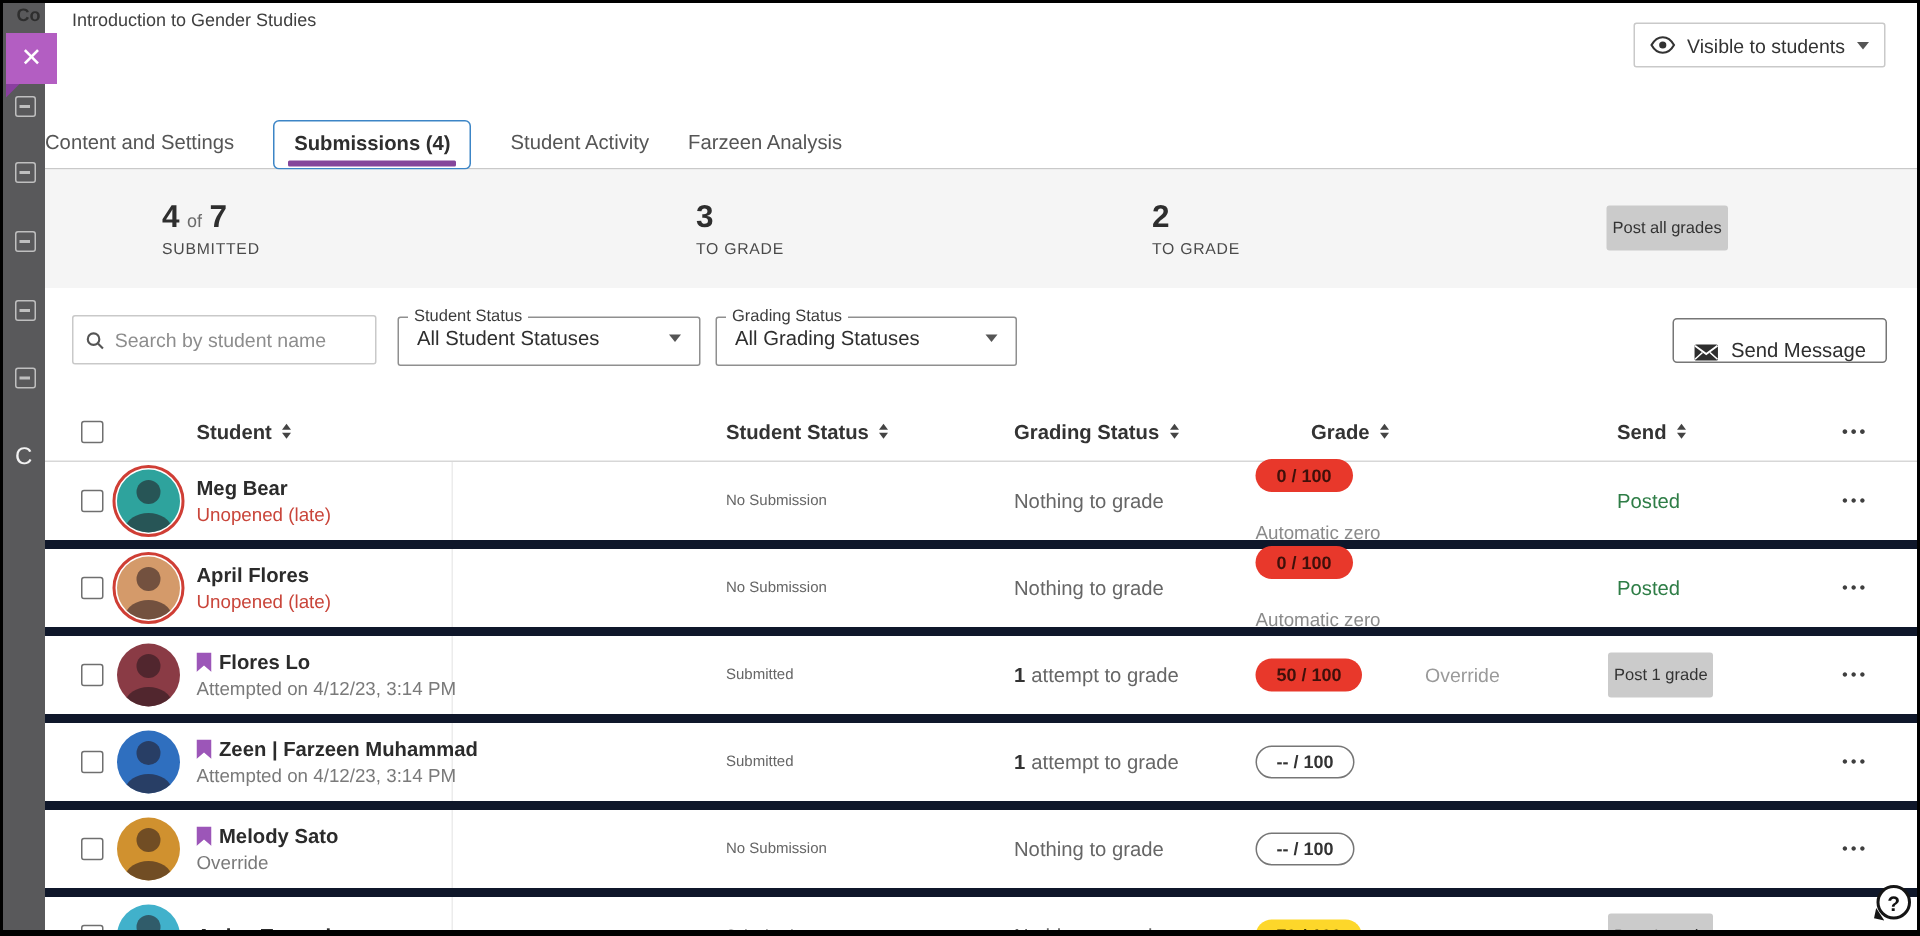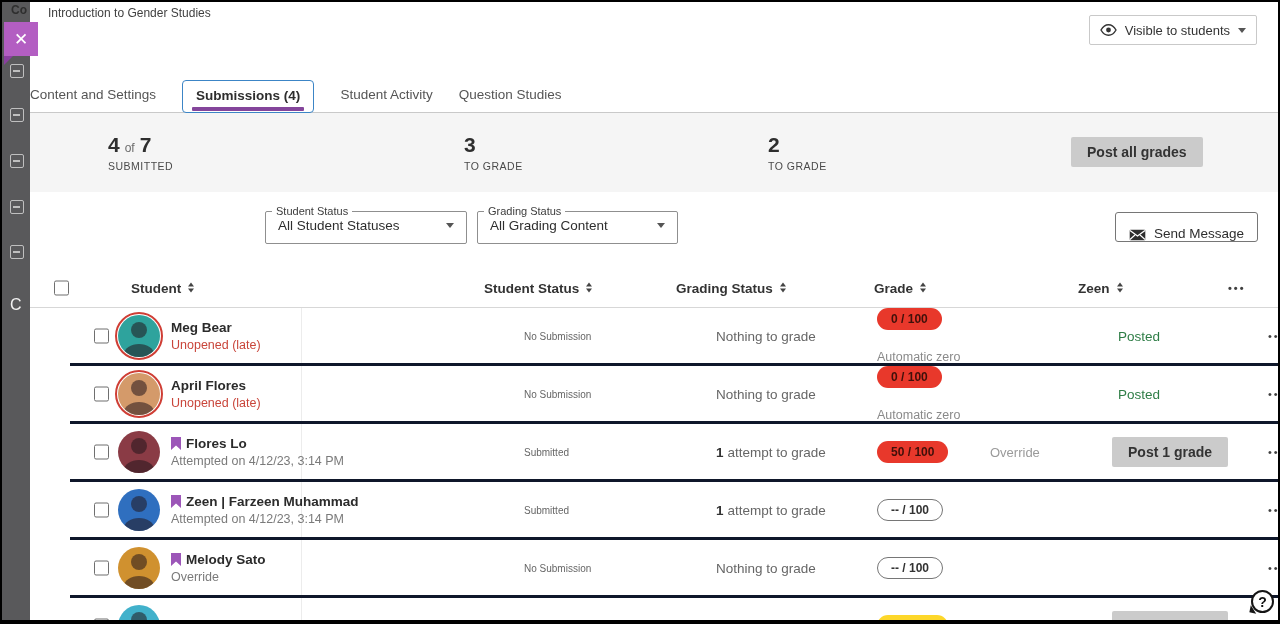--- a/index.html
+++ b/index.html
@@ -37,22 +37,22 @@
   .tab-active::after { content:""; position:absolute; left:9px; right:9px; bottom:1px; height:4px; background:#84459b; border-radius:1px; }
 
   
   .stats { position:absolute; left:0; right:0; top:111px; height:79px; background:#f5f5f5; }
   .stat { position:absolute; top:20px; }
   .stat-line { display:flex; align-items:baseline; gap:5px; }
   .stat-count { font-size:21px; font-weight:bold; color:#2e2e2e; }
   .stat-of { font-size:12px; color:#6b6b6b; }
   .stat-label { font-size:10.5px; color:#4a4a4a; letter-spacing:.5px; margin-top:3px; }
   .stat-1 { left:78px; } .stat-2 { left:434px; } .stat-3 { left:738px; }
-  .gray-btn { background:#cbcbcb; border:none; border-radius:2px; color:#333; font-size:14px;
-    font-family:inherit; padding:0 16px; height:30px; cursor:pointer;font-weight:bold; }
+  .gray-btn { background:#cbcbcb; border:none; border-radius:2px; color:#333; font-size:11px;
+    font-family:inherit; padding:0 4px; height:30px; cursor:pointer; }
   .post-all { position:absolute; left:1041px; top:24px; }
 
   
   .search-box { position:absolute; left:18px; top:208px; width:203px; height:33px; border:1px solid #c9c9c9;
     border-radius:2px; display:flex; align-items:center; padding:0 8px; gap:7px; background:#fff; }
   .search-box input { border:none; outline:none; font-size:13px; color:#333; width:100%; font-family:inherit; }
   .search-box input::placeholder { color:#8d8d8d; }
   .dd { position:absolute; top:203px; height:39px; border:1px solid #8f8f8f; border-radius:2px; background:#fff; cursor:pointer; }
   .dd legend { font-size:11px; color:#3c3c3c; padding:0 4px; margin-left:6px; }
   .dd-1 { left:235px; width:202px; } .dd-2 { left:447px; width:201px; }
@@ -63,21 +63,21 @@
   
   .thead { position:absolute; left:0; right:0; top:266px; height:40px; border-bottom:1px solid #d7d7d7; font-size:13.5px; color:#333; }
   .hcell { position:absolute; top:50%; transform:translateY(-50%); display:flex; align-items:center; font-weight:bold; cursor:pointer; }
   .sort { display:inline-flex; flex-direction:column; gap:2px; margin-left:7px; }
   .sort i { width:0; height:0; border-left:3.5px solid transparent; border-right:3.5px solid transparent; }
   .sort .up { border-bottom:4px solid #444; }
   .sort .down { border-top:4px solid #444; }
   .col-divider { position:absolute; left:271px; top:306px; bottom:0; width:1px; background:#ececec; }
 
   .tbody { position:absolute; left:0; right:0; top:306px; }
-  .row { position:relative; height:58px; border-bottom:3px solid #0f172a;margin-left:40px; }
+  .row { position:relative; height:58px; border-bottom:6px solid #0f172a; }
   .cb { position:absolute; left:24px; top:50%; transform:translateY(-50%); width:15px; height:15px;
     border:1.5px solid #6f6f6f; border-radius:2px; background:#fff; cursor:pointer; }
   .cb-head { top:50%; }
   .avatar { position:absolute; left:48px; top:50%; transform:translateY(-50%); width:42px; height:42px;
     border-radius:50%; overflow:hidden; }
   .avatar::before { content:""; position:absolute; left:50%; top:7px; transform:translateX(-50%); width:16px; height:16px;
     border-radius:50%; background:rgba(35,22,28,.55); }
   .avatar::after { content:""; position:absolute; left:50%; bottom:-7px; transform:translateX(-50%); width:30px; height:20px;
     border-radius:50% 50% 0 0; background:rgba(35,22,28,.55); }
   .ring { outline:2px solid #cf3e35; outline-offset:1px; }
@@ -149,21 +149,21 @@
         <circle cx="8.5" cy="6" r="2.4" fill="#333"></circle>
       </svg>
       <span>Visible to students</span>
       <span class="caret-down"></span>
     </div>
 
     <div class="tabbar">
       <span class="tab">Content and Settings</span>
       <span class="tab tab-active">Submissions (4)</span>
       <span class="tab">Student Activity</span>
-      <span class="tab">Question Studies</span>
+      <span class="tab">Farzeen Analysis</span>
     </div>
 
     <div class="stats">
       <div class="stat stat-1">
         <div class="stat-line">
           <span class="stat-count">4</span>
           <span class="stat-of">of</span>
           <span class="stat-count">7</span>
         </div>
         <div class="stat-label">SUBMITTED</div>
@@ -176,33 +176,40 @@
       </div>
       <div class="stat stat-3">
         <div class="stat-line">
             <span class="stat-count">2</span>
           </div>
         <div class="stat-label">TO GRADE</div>
       </div>
       <button class="gray-btn post-all">Post all grades</button>
     </div>
 
+    <div class="search-box">
+      <svg class="icon-svg" width="14" height="14" viewBox="0 0 14 14">
+        <circle cx="6" cy="6" r="4.3" fill="none" stroke="#555" stroke-width="1.6"></circle>
+        <line x1="9.3" y1="9.3" x2="13" y2="13" stroke="#555" stroke-width="1.6"></line>
+      </svg>
+      <input type="text" placeholder="Search by student name" style="">
+    </div>
 
     <fieldset class="dd dd-1">
       <legend>Student Status</legend>
       <div class="dd-value">
         <span>All Student Statuses</span>
         <span class="caret-down"></span>
       </div>
     </fieldset>
 
     <fieldset class="dd dd-2">
       <legend>Grading Status</legend>
       <div class="dd-value">
-        <span>All Grading Content</span>
+        <span>All Grading Statuses</span>
         <span class="caret-down"></span>
       </div>
     </fieldset>
 
     <div class="send-btn">
       <svg class="icon-svg" width="17" height="12" viewBox="0 0 17 12">
         <rect x="0.7" y="0.7" width="15.6" height="10.6" rx="1" fill="#2e2e2e"></rect>
         <path d="M1 1.5 L8.5 7 L16 1.5" fill="none" stroke="#fff" stroke-width="1.3"></path>
         <path d="M1 10.5 L6 6 M16 10.5 L11 6" fill="none" stroke="#fff" stroke-width="1.1"></path>
       </svg>
@@ -233,21 +240,21 @@
           </span>
       </div>
       <div class="hcell" style="left:844px">
         <span>Grade</span>
         <span class="sort">
             <i class="up"></i>
             <i class="down"></i>
           </span>
       </div>
       <div class="hcell" style="left:1048px">
-        <span>Zeen</span>
+        <span>Send</span>
         <span class="sort">
             <i class="up"></i>
             <i class="down"></i>
           </span>
       </div>
       <span class="more-dots more-head">•••</span>
     </div>
     <div class="col-divider"></div>
 
     <div class="tbody">

